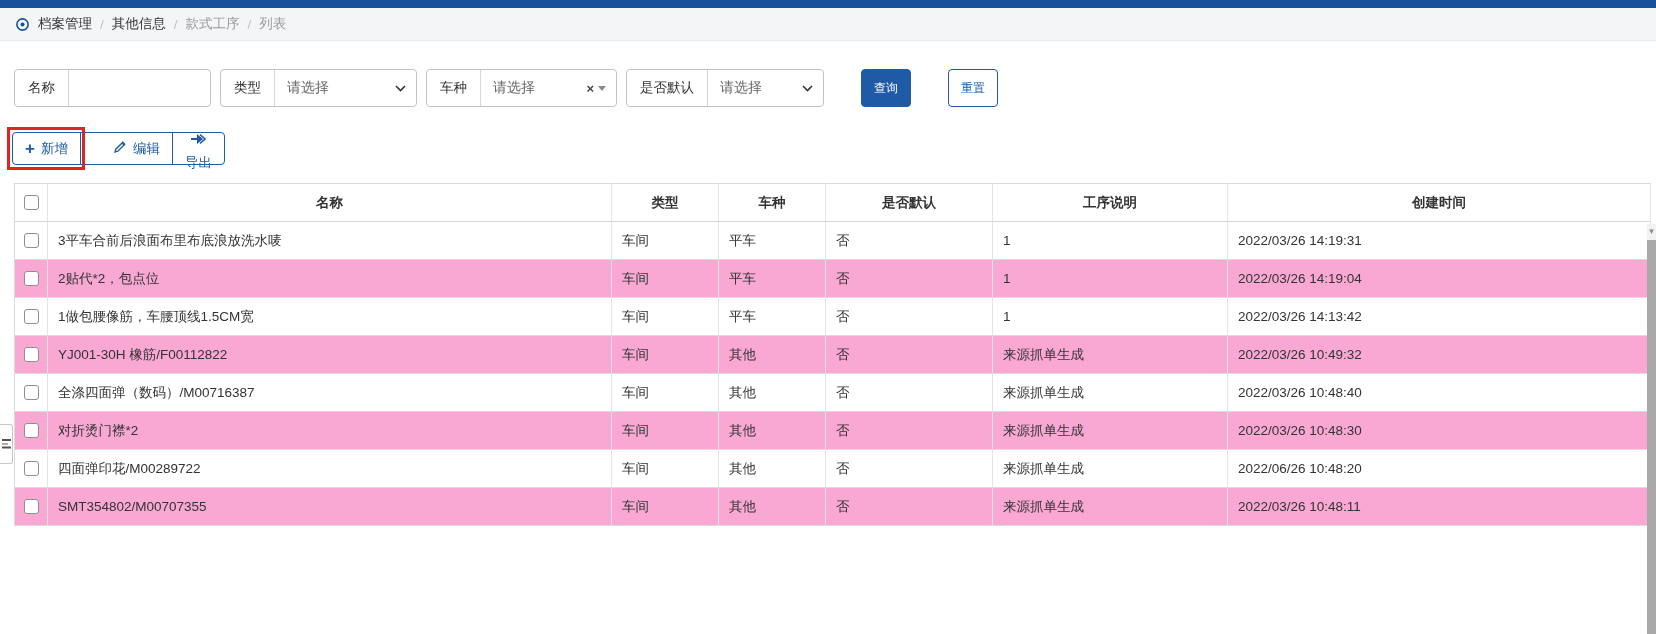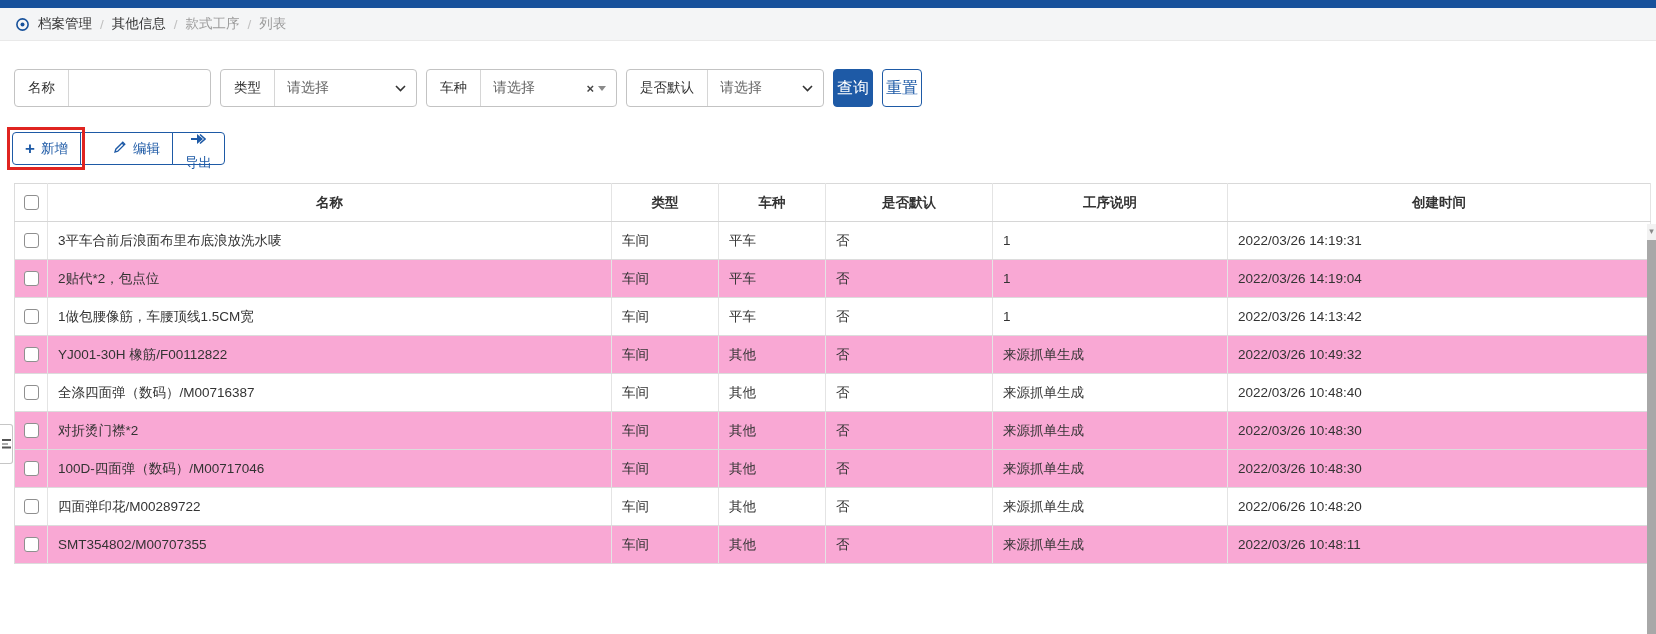--- a/index.html
+++ b/index.html
@@ -24,21 +24,21 @@
   .fdiv { width: 1px; align-self: stretch; background: #d6d6d6; }
   .finput { border: none; outline: none; flex: 1; height: 100%; padding: 0 10px;
     font-size: 13.5px; min-width: 0; background: transparent; font-family: inherit; }
   .fselect { flex: 1; display: flex; align-items: center; height: 100%; cursor: pointer; }
   .fvalue { flex: 1; padding: 0 12px; font-size: 14px; color: #666; white-space: nowrap; }
   .fcaret { padding-right: 10px; display: inline-flex; }
   .fclear { font-size: 13px; font-weight: bold; color: #444; padding: 0 4px; cursor: pointer; }
   .ftri { width: 0; height: 0; border-left: 4px solid transparent; border-right: 4px solid transparent;
     border-top: 5px solid #8a8a8a; margin-right: 10px; }
   .g-name { width: 197px; } .g-type { width: 197px; } .g-vehicle { width: 191px; } .g-default { width: 198px; }
-  .btn { height: 38px; padding: 0 3px; border-radius: 4px; font-size: 16px; cursor: pointer; font-family: inherit; }
+  .btn { height: 38px; padding: 0 12px; border-radius: 4px; font-size: 12px; cursor: pointer; font-family: inherit; margin-left: 28px; }
   .btn-primary { background: #1e5aa6; color: #fff; border: 1px solid #1e5aa6; }
   .btn-outline { background: #fff; color: #1e5aa6; border: 1px solid #1e5aa6; }
 
   
   .toolbar { margin: 25px 0 0 12px; display: flex; align-items: center; }
   .tbtn { display: inline-flex; align-items: center; gap: 6px; height: 33px; padding: 0 12px;
     background: #fff; border: 1px solid #1e5aa6; color: #1e5aa6; font-size: 13.5px;
     cursor: pointer; font-family: inherit; }
   .tbtn.first { border-radius: 4px 0 0 4px; }
   .tbtn.mid { margin-left: -1px; padding-left: 32px; }
@@ -241,29 +241,20 @@
       </tr>
           <tr class="alt">
         <td class="col-check"><span class="cb"></span></td>
         <td>对折烫门襟*2</td>
         <td>车间</td>
         <td>其他</td>
         <td>否</td>
         <td>来源抓单生成</td>
         <td>2022/03/26 10:48:30</td>
       </tr>
-          <tr class="alt">
-        <td class="col-check"><span class="cb"></span></td>
-        <td>100D-四面弹（数码）/M00717046</td>
-        <td>车间</td>
-        <td>其他</td>
-        <td>否</td>
-        <td>来源抓单生成</td>
-        <td>2022/03/26 10:48:30</td>
-      </tr>
           <tr>
         <td class="col-check"><span class="cb"></span></td>
         <td>四面弹印花/M00289722</td>
         <td>车间</td>
         <td>其他</td>
         <td>否</td>
         <td>来源抓单生成</td>
         <td>2022/06/26 10:48:20</td>
       </tr>
           <tr class="alt">

